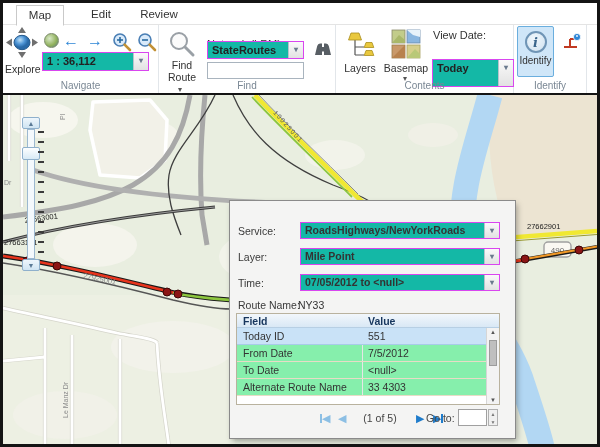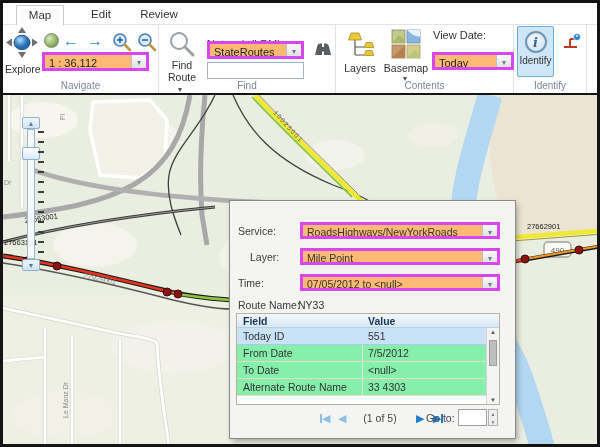--- a/index.html
+++ b/index.html
@@ -19,21 +19,21 @@
   .rgroup { position:absolute; top:0; bottom:0; border-right:1px solid #e2e6ea; }
   .g-label { position:absolute; left:0; right:0; bottom:2px; text-align:center; font-size:10px; color:#7a8794; }
   .g-nav { left:0; width:156px; }
   .g-find { left:156px; width:177px; }
   .g-cont { left:333px; width:178px; }
   .g-ident { left:511px; width:73px; }
 
   .explore { position:absolute; left:2px; top:2px; width:40px; height:46px; text-align:left; }
   .explore .lbl { font-size:10.5px; color:#333; margin-top:0px; }
   .navarrow { position:absolute; font-size:16px; font-weight:bold; color:#2e86d6; line-height:16px; }
-  .combo { position:absolute; background:#fdba74; border:3px solid #d946ef; display:flex; }
+  .combo { position:absolute; background:#14b8a6; border:1px solid #d946ef; display:flex;font-weight:bold; }
   .combo .cv { flex:1; font-size:11px; color:#222; line-height:16px; padding-left:4px; overflow:hidden; white-space:nowrap; }
   .combo .cb { width:15px; border-left:1px solid #b8c2cc; background:linear-gradient(#fafafa,#e2e2e2); color:#6a7a8e; font-size:8px; text-align:center; line-height:15px; }
   .field { position:absolute; background:#fff; border:1px solid #a9b4be; }
   .ic-lbl { position:absolute; font-size:10.5px; color:#333; text-align:center; }
   .small-lbl { position:absolute; font-size:11px; color:#333; }
   .caret { position:absolute; font-size:8px; color:#555; }
 
   .identify-btn { position:absolute; left:3px; top:1px; width:37px; height:51px; background:#cfe6f8; border:1px solid #6aaede; border-radius:2px; text-align:center; }
   .identify-circle { width:22px; height:22px; margin:4px auto 2px auto; border-radius:50%; border:2px solid #6f95b6; background:radial-gradient(circle at 40% 35%, #f0f7fc, #cfe2f0); font-family:"DejaVu Serif", serif; font-style:italic; font-weight:bold; font-size:13px; color:#3a668c; line-height:19px; }
   .identify-btn .lbl { font-size:10px; color:#333; }
@@ -187,21 +187,21 @@
             <path d="M16,1 L29,1 L29,8 L22,6 Z" fill="#e8f2fa"></path>
             <rect x="1" y="16" width="13" height="13" fill="#c9996a" stroke="#9a7a4a" stroke-width="0.8"></rect>
             <path d="M1,29 L14,16 L14,29 Z" fill="#b8824e"></path>
             <rect x="16" y="16" width="13" height="13" fill="#d6cf8b" stroke="#a8a060" stroke-width="0.8"></rect>
             <path d="M16,29 L24,20 L29,25 L29,29 Z" fill="#b9c878"></path>
           </svg>
         </span>
         <div class="ic-lbl" style="left:47px;top:37px;width:46px;">Basemap</div>
         <span class="caret" style="left:67px;top:49px;">▾</span>
         <span class="small-lbl" style="left:97px;top:4px;">View Date:</span>
-        <div class="combo" style="left:96px;top:27px;width:82px;height:18px;">
+        <div class="combo" style="left:96px;top:34px;width:82px;height:28px;">
           <div class="cv">Today</div>
           <div class="cb">▾</div>
         </div>
         <div class="g-label">Contents</div>
       </div>
 
       <div class="rgroup g-ident" style="border-right:1px solid #e2e6ea;">
         <div class="identify-btn">
           <div class="identify-circle">i</div>
           <div class="lbl">Identify</div>
@@ -320,21 +320,21 @@
     <div class="zticks"></div>
 
     <div class="dlg">
 
       <span class="drow-lbl" style="top:24px;">Service:</span>
       <div class="combo dcombo" style="position:absolute;top:21px;">
         <div class="cv">RoadsHighways/NewYorkRoads</div>
         <div class="cb">▾</div>
       </div>
 
-      <span class="drow-lbl" style="top:50px;margin-left:12px;">Layer:</span>
+      <span class="drow-lbl" style="top:50px;">Layer:</span>
       <div class="combo dcombo" style="position:absolute;top:47px;">
         <div class="cv">Mile Point</div>
         <div class="cb">▾</div>
       </div>
 
       <span class="drow-lbl" style="top:76px;">Time:</span>
       <div class="combo dcombo" style="position:absolute;top:73px;">
         <div class="cv">07/05/2012 to &lt;null&gt;</div>
         <div class="cb">▾</div>
       </div>

